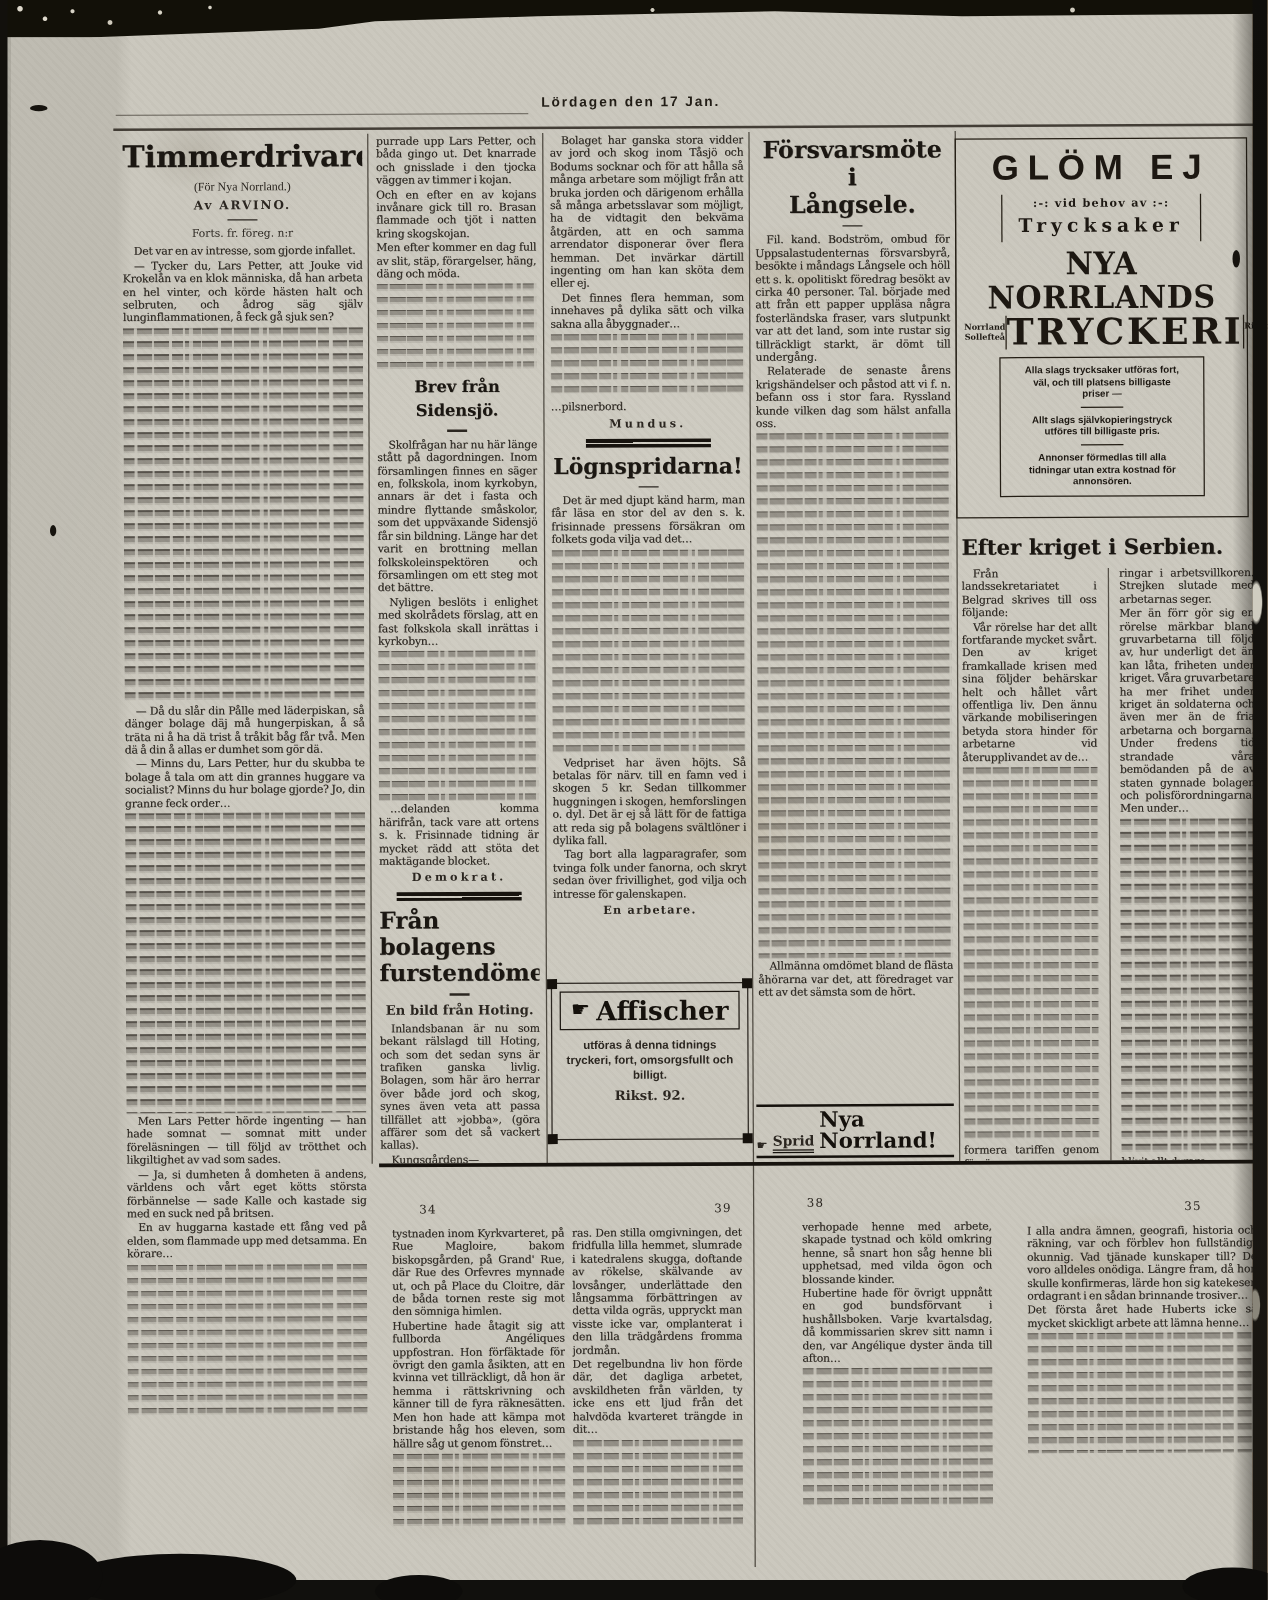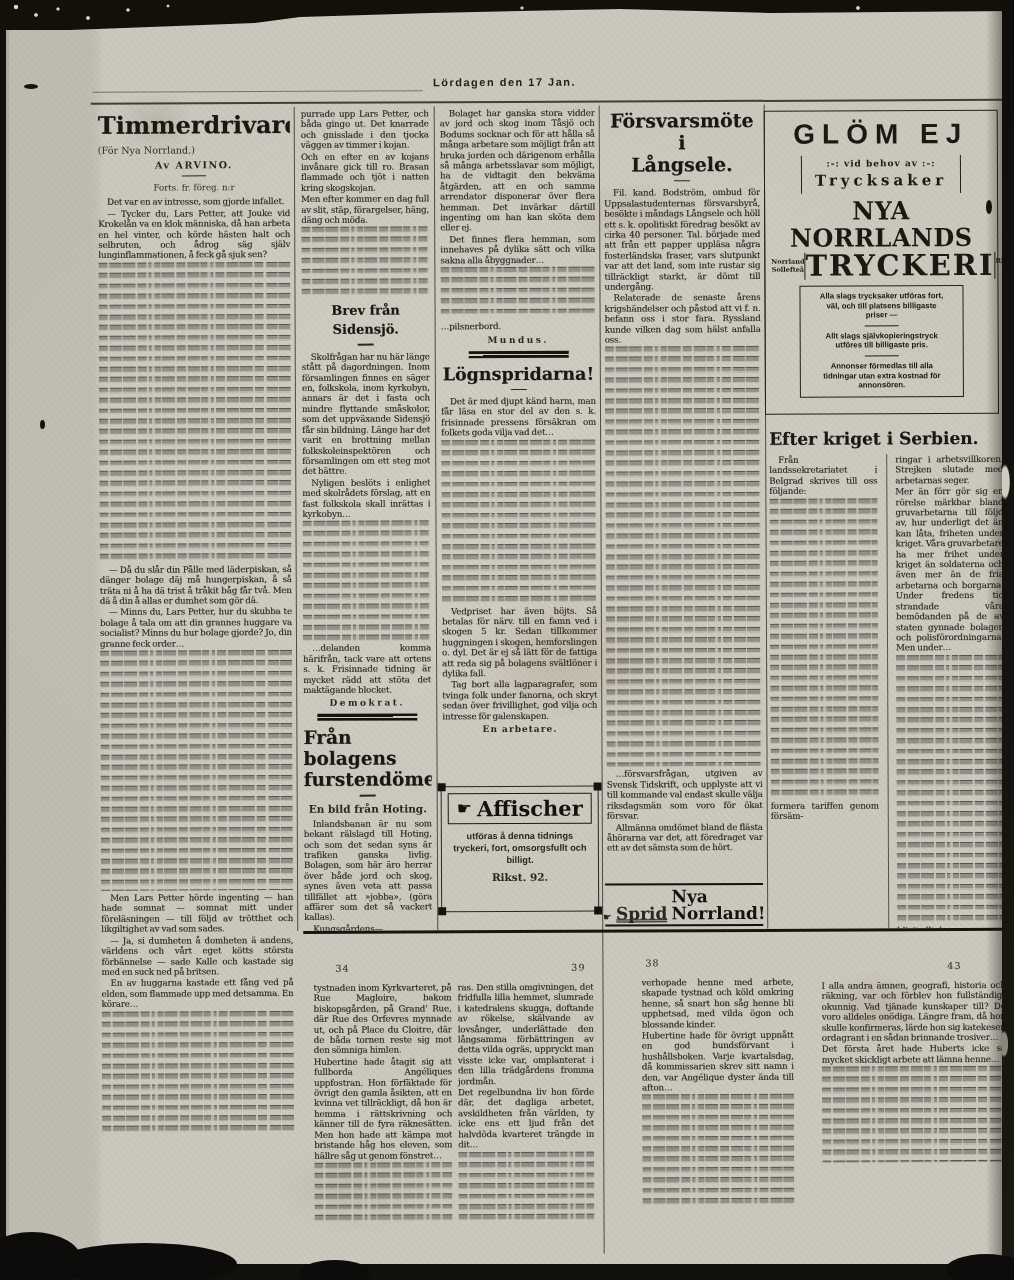--- a/index.html
+++ b/index.html
@@ -67,21 +67,21 @@
   .aff .c-bl{left:-4px;bottom:-4px;} .aff .c-br{right:-4px;bottom:-4px;}
   .aff .titlebox{border:1.6px solid #1d1812;padding:2px 3px;display:flex;align-items:center;justify-content:center;gap:5px;}
   .aff .hand{font-family:"DejaVu Sans",sans-serif;font-size:17px;line-height:17px;color:#15110c;}
   .aff .title{font-size:21px;font-weight:bold;color:#15110c;}
   .aff .body{font-family:"Liberation Sans","DejaVu Sans",sans-serif;font-size:9.2px;font-weight:bold;line-height:12px;margin-top:6px;}
   .aff .tel{font-size:10.5px;font-weight:bold;margin-top:5px;}
   
   .sprid{position:absolute;left:604px;top:884px;width:158px;border-top:2.6px solid #15110c;border-bottom:2.6px solid #15110c;
       padding:3px 0 2px;display:flex;align-items:flex-end;justify-content:center;gap:4px;}
   .sprid .hand{font-family:"DejaVu Sans",sans-serif;font-size:10px;line-height:10px;}
-  .sprid .word{font-size:17px;font-weight:bold;border-bottom:3px double #15110c;line-height:12px;text-align:right;}
+  .sprid .word{font-size:11px;font-weight:bold;border-bottom:3px double #15110c;line-height:12px;text-align:right;}
   .sprid .name{font-size:17px;font-weight:bold;line-height:17px;color:#15110c;}
   
   .serb{display:flex;gap:9px;margin-top:6px;}
   .serb .sc{flex:1;}
   .serb .sc.r{border-left:1.1px solid rgba(48,42,34,.75);padding-left:8px;}
   
   .edge{position:absolute;z-index:3;}
   .edge-top{left:0;top:0;width:1014px;height:30px;
     background:
       radial-gradient(circle 2.6px at 16px 7px,#ded9cc 0 1.8px,rgba(0,0,0,0) 2.6px),
@@ -120,21 +120,21 @@
     <div class="hrule" style="left:95px;top:90px;width:330px;height:1.1px;opacity:.6;"></div>
     <div class="hrule" style="left:93px;top:101px;width:912px;"></div>
 
     <div class="vrule" style="left:296px;top:106px;height:824px;"></div>
     <div class="vrule" style="left:436px;top:106px;height:824px;"></div>
     <div class="vrule" style="left:601px;top:106px;height:1148px;"></div>
     <div class="vrule" style="left:766px;top:106px;height:824px;"></div>
 
     <div class="col bt" style="left:100px;top:110px;width:192px;height:1146px;">
       <div class="h-main" style="font-size:24px;line-height:27px;">Timmerdrivare.</div>
-      <div style="text-align:left;font-size:9.6px;margin-top:6px;">(För Nya Norrland.)</div>
+      <div style="text-align:center;font-size:9.6px;margin-top:6px;font-family:Liberation Serif, serif;">(För Nya Norrland.)</div>
       <div style="text-align:center;font-size:9.6px;font-weight:bold;letter-spacing:1.5px;margin-top:4px;">Av ARVINO.</div>
       <div class="dash"></div>
       <div style="text-align:center;font-size:8.6px;margin-bottom:4px;">Forts. fr. föreg. n:r</div>
       <div>
           <p>Det var en av intresse, som gjorde infallet.</p>
           <p>— Tycker du, Lars Petter, att Jouke vid Krokelån va en klok människa, då han arbeta en hel vinter, och körde hästen halt och selbruten, och ådrog säg själv lunginflammationen, å feck gå sjuk sen?</p>
         </div>
       <div class="faux" style="height:300px;"></div>
       <div>
           <p>— Då du slår din Pålle med läderpiskan, så dänger bolage däj må hungerpiskan, å så träta ni å ha dä trist å tråkit båg får två. Men dä å din å allas er dumhet som gör dä.</p>
@@ -213,21 +213,20 @@
     <div class="col bt" style="left:606px;top:110px;width:156px;height:770px;">
       <div class="h-main" style="font-size:19px;line-height:22px;">Försvarsmöte i</div>
       <div class="h-main" style="font-size:19px;line-height:22px;">Långsele.</div>
       <div class="dash sm"></div>
       <div>
           <p>Fil. kand. Bodström, ombud för Uppsalastudenternas försvarsbyrå, besökte i måndags Långsele och höll ett s. k. opolitiskt föredrag besökt av cirka 40 personer. Tal. började med att från ett papper uppläsa några fosterländska fraser, vars slutpunkt var att det land, som inte rustar sig tillräckligt starkt, är dömt till undergång.</p>
           <p>Relaterade de senaste årens krigshändelser och påstod att vi f. n. befann oss i stor fara. Ryssland kunde vilken dag som hälst anfalla oss.</p>
         </div>
       <div class="faux" style="height:420px;"></div>
       <div>
-          <p>…försvarsfrågan, utgiven av Svensk Tidskrift, och upplyste att vi till kommande val endast skulle välja riksdagsmän som voro för ökat försvar.</p>
           <p>Allmänna omdömet bland de flästa åhörarna var det, att föredraget var ett av det sämsta som de hört.</p>
         </div>
     </div>
 
     <div class="sprid">
       <span class="hand">☛</span>
       <span class="word">Sprid</span>
       <span class="name">Nya Norrland!</span>
     </div>
 
@@ -257,20 +256,21 @@
         <div class="small">Annonser förmedlas till alla tidningar utan extra kostnad för annonsören.</div>
       </div>
     </div>
 
     <div class="col bt" style="left:770px;top:430px;width:234px;height:500px;">
       <div class="h-main" style="font-size:17px;line-height:20px;text-align:left;">Efter kriget i Serbien.</div>
       <div class="serb">
         <div class="sc">
           <div>
               <p>Från landssekretariatet i Belgrad skrives till oss följande:</p>
+              <p>Vår rörelse har det allt fortfarande mycket svårt. Den av kriget framkallade krisen med sina följder behärskar helt och hållet vårt offentliga liv. Den ännu värkande mobiliseringen betyda stora hinder för arbetarne vid återupplivandet av de…</p>
             </div>
           <div class="faux" style="height:300px;"></div>
           <p class="noind">formera tariffen genom försäm-</p>
         </div>
         <div class="sc r">
           <div>
               <p class="noind">ringar i arbetsvillkoren. Strejken slutade med arbetarnas seger.</p>
               <p class="noind">Mer än förr gör sig en rörelse märkbar bland gruvarbetarna till följd av, hur underligt det än kan låta, friheten under kriget. Våra gruvarbetare ha mer frihet under kriget än soldaterna och även mer än de fria arbetarna och borgarna. Under fredens tid strandade våra bemödanden på de av staten gynnade bolagen och polisförordningarna. Men under…</p>
             </div>
           <div class="faux" style="height:268px;"></div>
@@ -299,21 +299,21 @@
     </div>
     <div class="col bt" style="left:640px;top:958px;width:152px;height:298px;">
       <div class="pgnum" style="margin-left:4px;">38</div>
       <div>
           <p class="noind">verhopade henne med arbete, skapade tystnad och köld omkring henne, så snart hon såg henne bli upphetsad, med vilda ögon och blossande kinder.</p>
           <p class="noind">Hubertine hade för övrigt uppnått en god bundsförvant i hushållsboken. Varje kvartalsdag, då kommissarien skrev sitt namn i den, var Angélique dyster ända till afton…</p>
         </div>
       <div class="faux" style="height:110px;"></div>
     </div>
     <div class="col bt" style="left:820px;top:962px;width:184px;height:294px;">
-      <div class="pgnum" style="text-align:right;margin-right:44px;">43</div>
+      <div class="pgnum" style="text-align:right;margin-right:44px;">35</div>
       <div>
           <p class="noind">I alla andra ämnen, geografi, historia och räkning, var och förblev hon fullständigt okunnig. Vad tjänade kunskaper till? De voro alldeles onödiga. Längre fram, då hon skulle konfirmeras, lärde hon sig katekesen ordagrant i en sådan brinnande trosiver…</p>
           <p class="noind">Det första året hade Huberts icke så mycket skickligt arbete att lämna henne…</p>
         </div>
       <div class="faux" style="height:96px;"></div>
     </div>
 
   </div>
 
   <div class="edge edge-top"></div>

